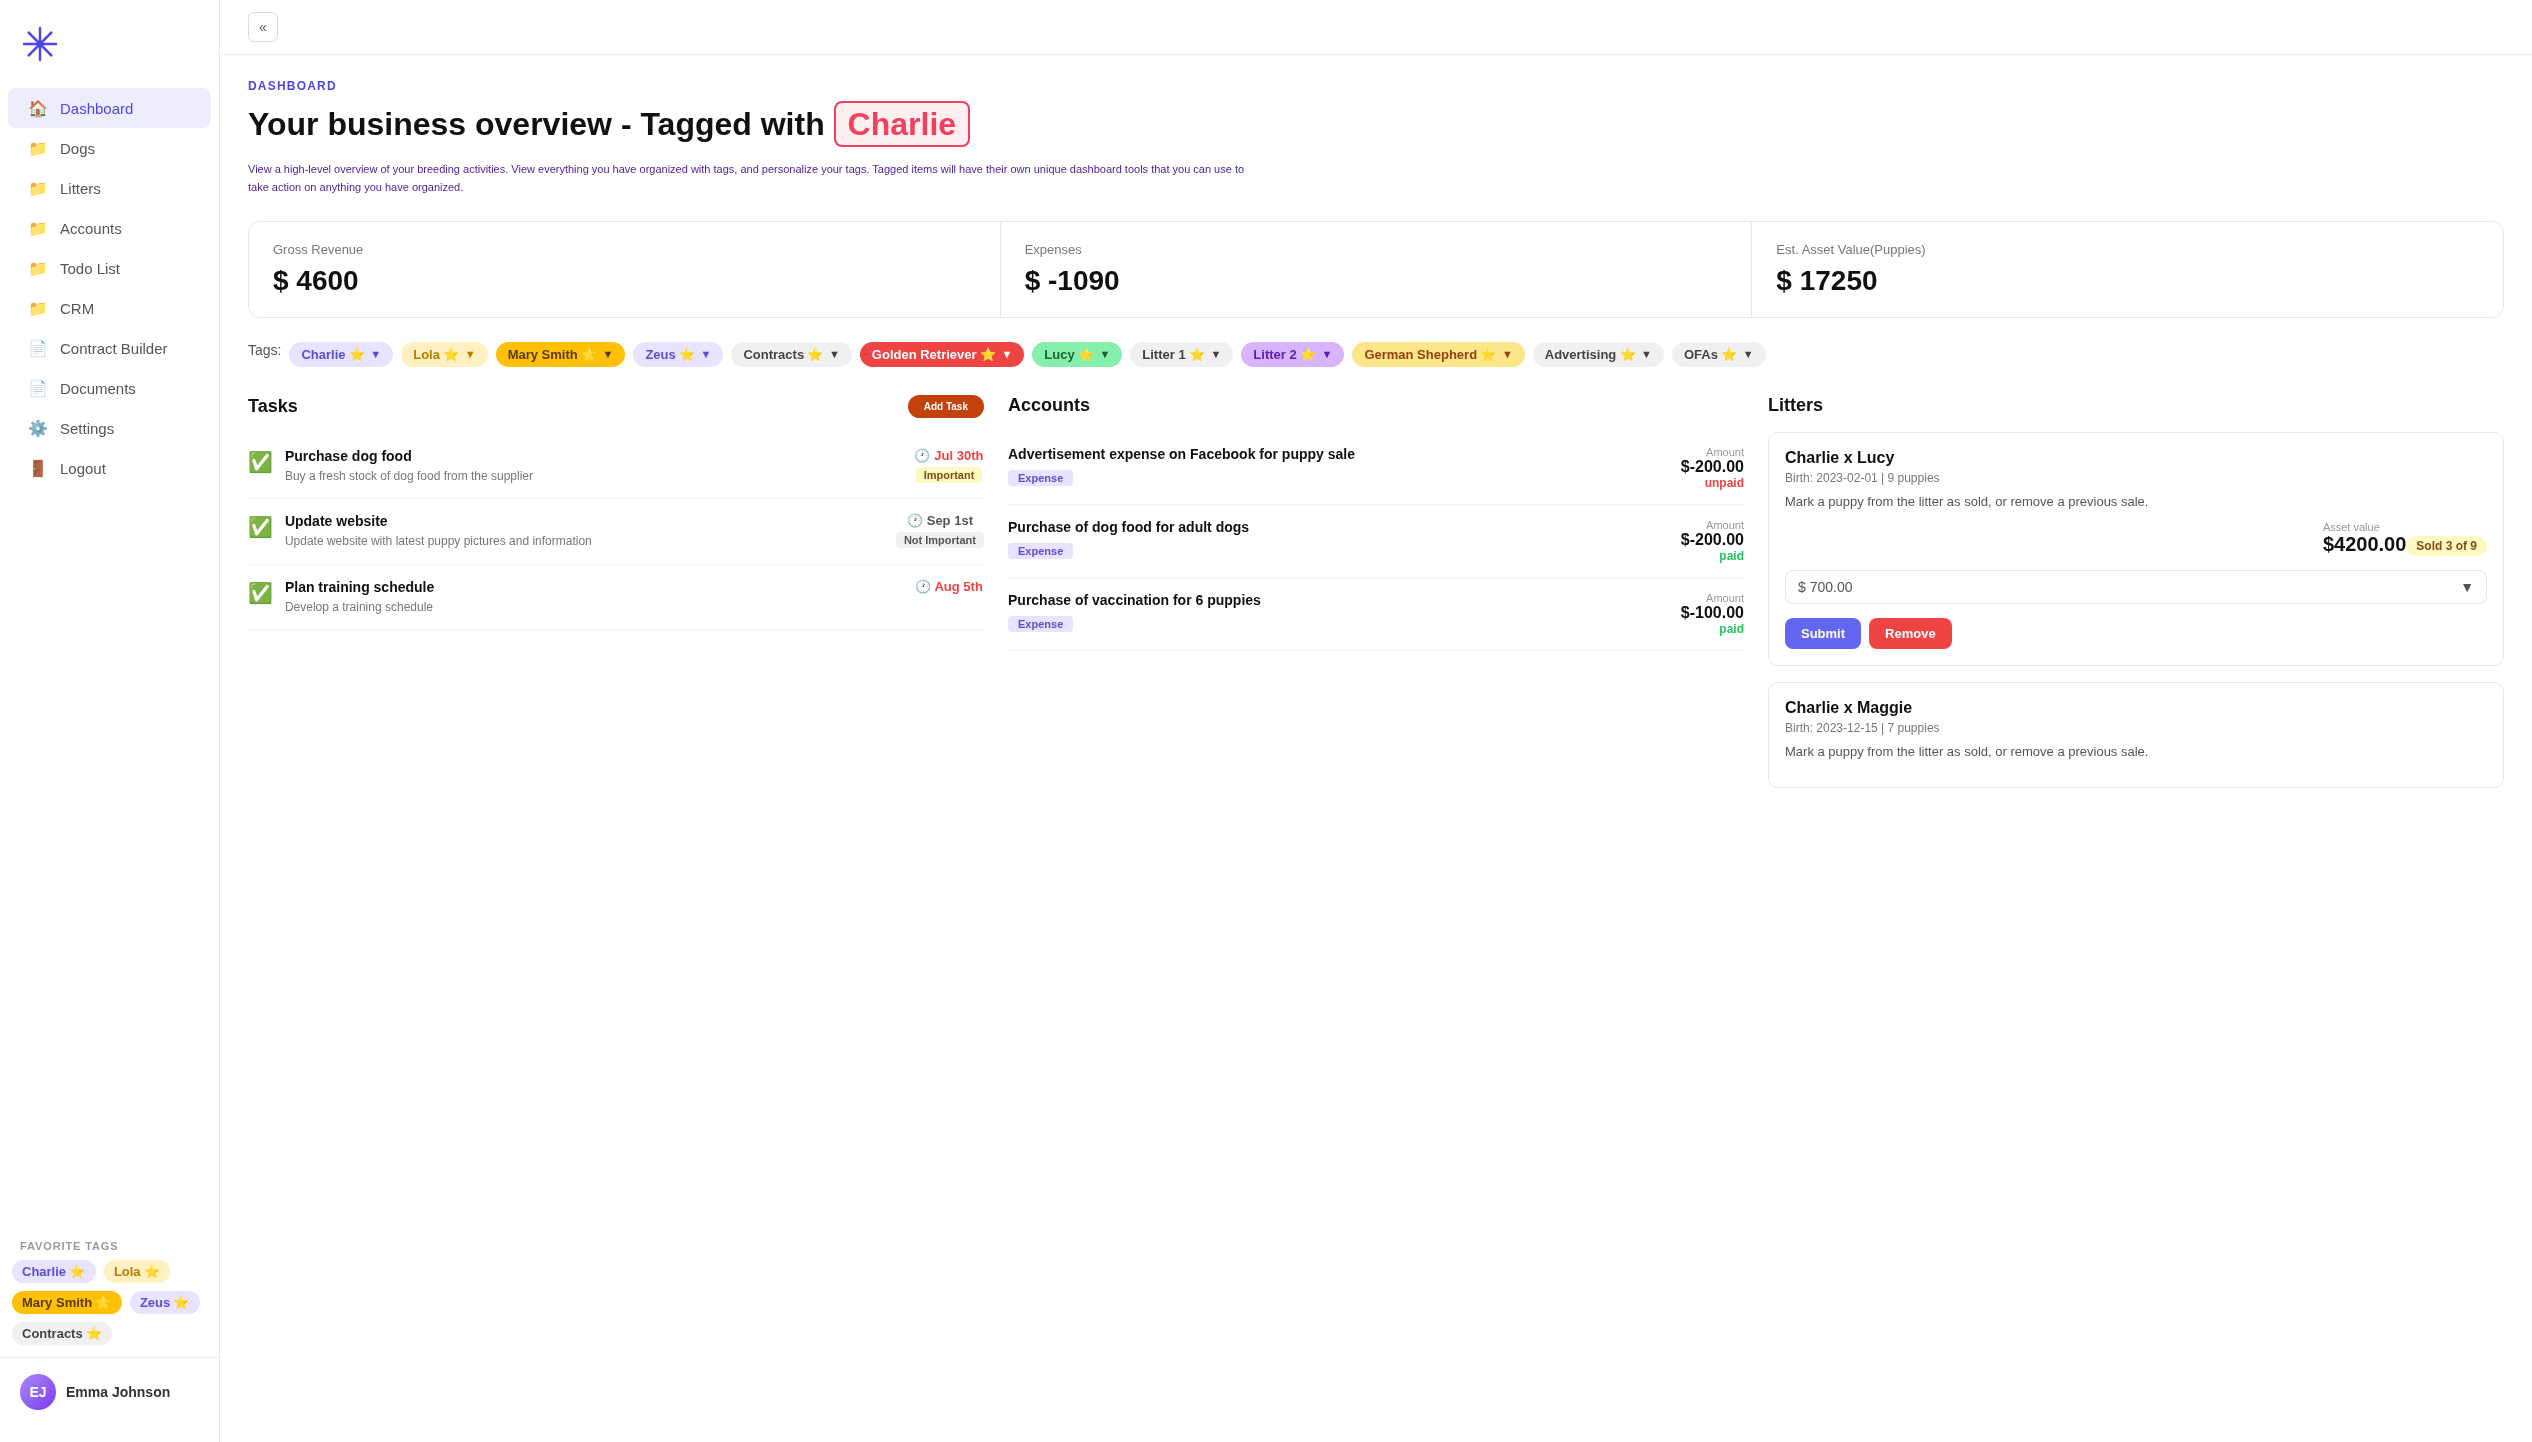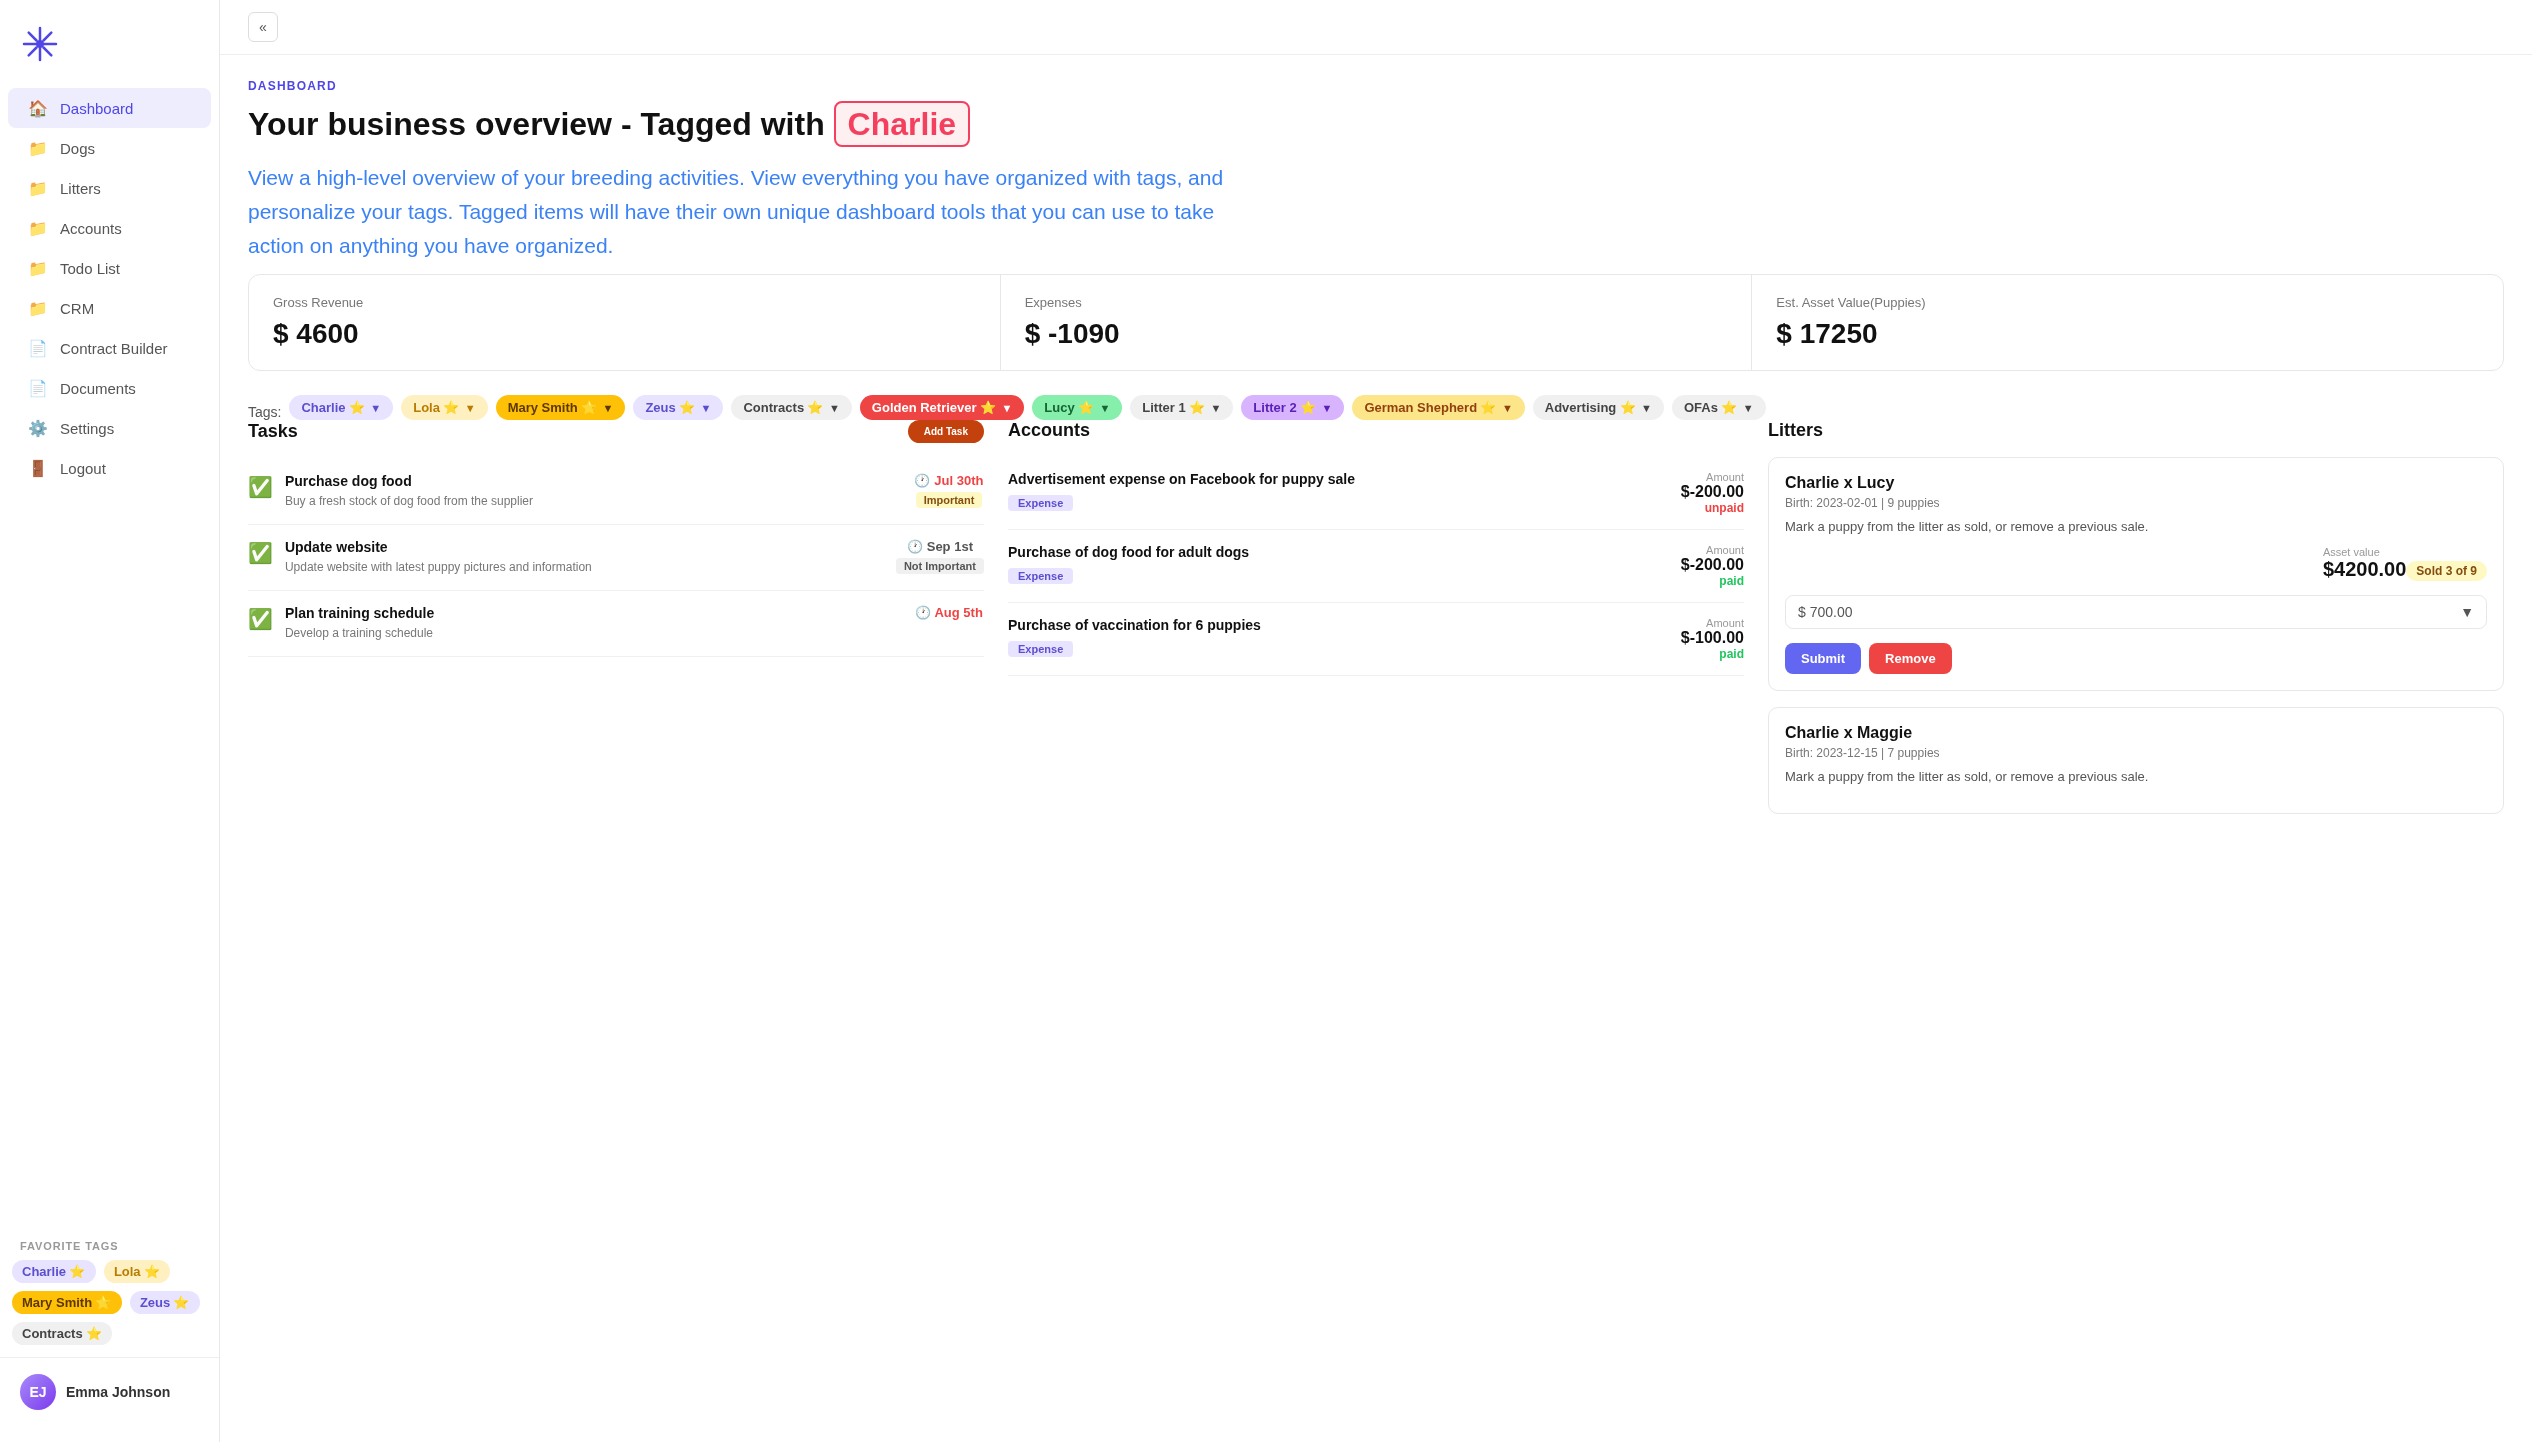--- a/index.html
+++ b/index.html
@@ -98,37 +98,37 @@
       display: inline-block;
       background: #fef0f0;
       border: 2px solid #f43f5e;
       color: #f43f5e;
       border-radius: 8px;
       padding: 2px 12px;
       font-size: 32px;
       font-weight: 700;
     }
     .description {
-      font-size: 21px; color: #3b82f6; line-height: 1.6; max-width: 1000px; margin-bottom: 12px;
+      font-size: 11px; color: #4c1d95; line-height: 1.6; max-width: 1000px; margin-bottom: 24px;
     }
 
     
     .stats-row {
       display: flex; gap: 0; border: 1px solid #e5e7eb; border-radius: 12px; overflow: hidden; margin-bottom: 24px;
     }
     .stat-card {
       flex: 1; padding: 20px 24px; border-right: 1px solid #e5e7eb;
     }
     .stat-card:last-child { border-right: none; }
     .stat-label { font-size: 13px; color: #777; margin-bottom: 8px; }
     .stat-value { font-size: 28px; font-weight: 700; color: #111; }
 
     
     .tags-row {
-      display: flex; flex-wrap: wrap; gap: 8px; align-items: flex-end; 
+      display: flex; flex-wrap: wrap; gap: 8px; align-items: flex-start; margin-bottom: 28px;
     }
     .tags-label { font-size: 14px; color: #555; font-weight: 500; }
     .tag-pill {
       display: flex; align-items: center; gap: 5px;
       padding: 5px 12px; border-radius: 20px; font-size: 13px; font-weight: 600; cursor: pointer;
       border: none;
     }
     .tag-pill .chevron { font-size: 11px; }
     .tag-charlie { background: #e8e3ff; color: #5b4fcf; }
     .tag-lola { background: #fff0c2; color: #b87d00; }

